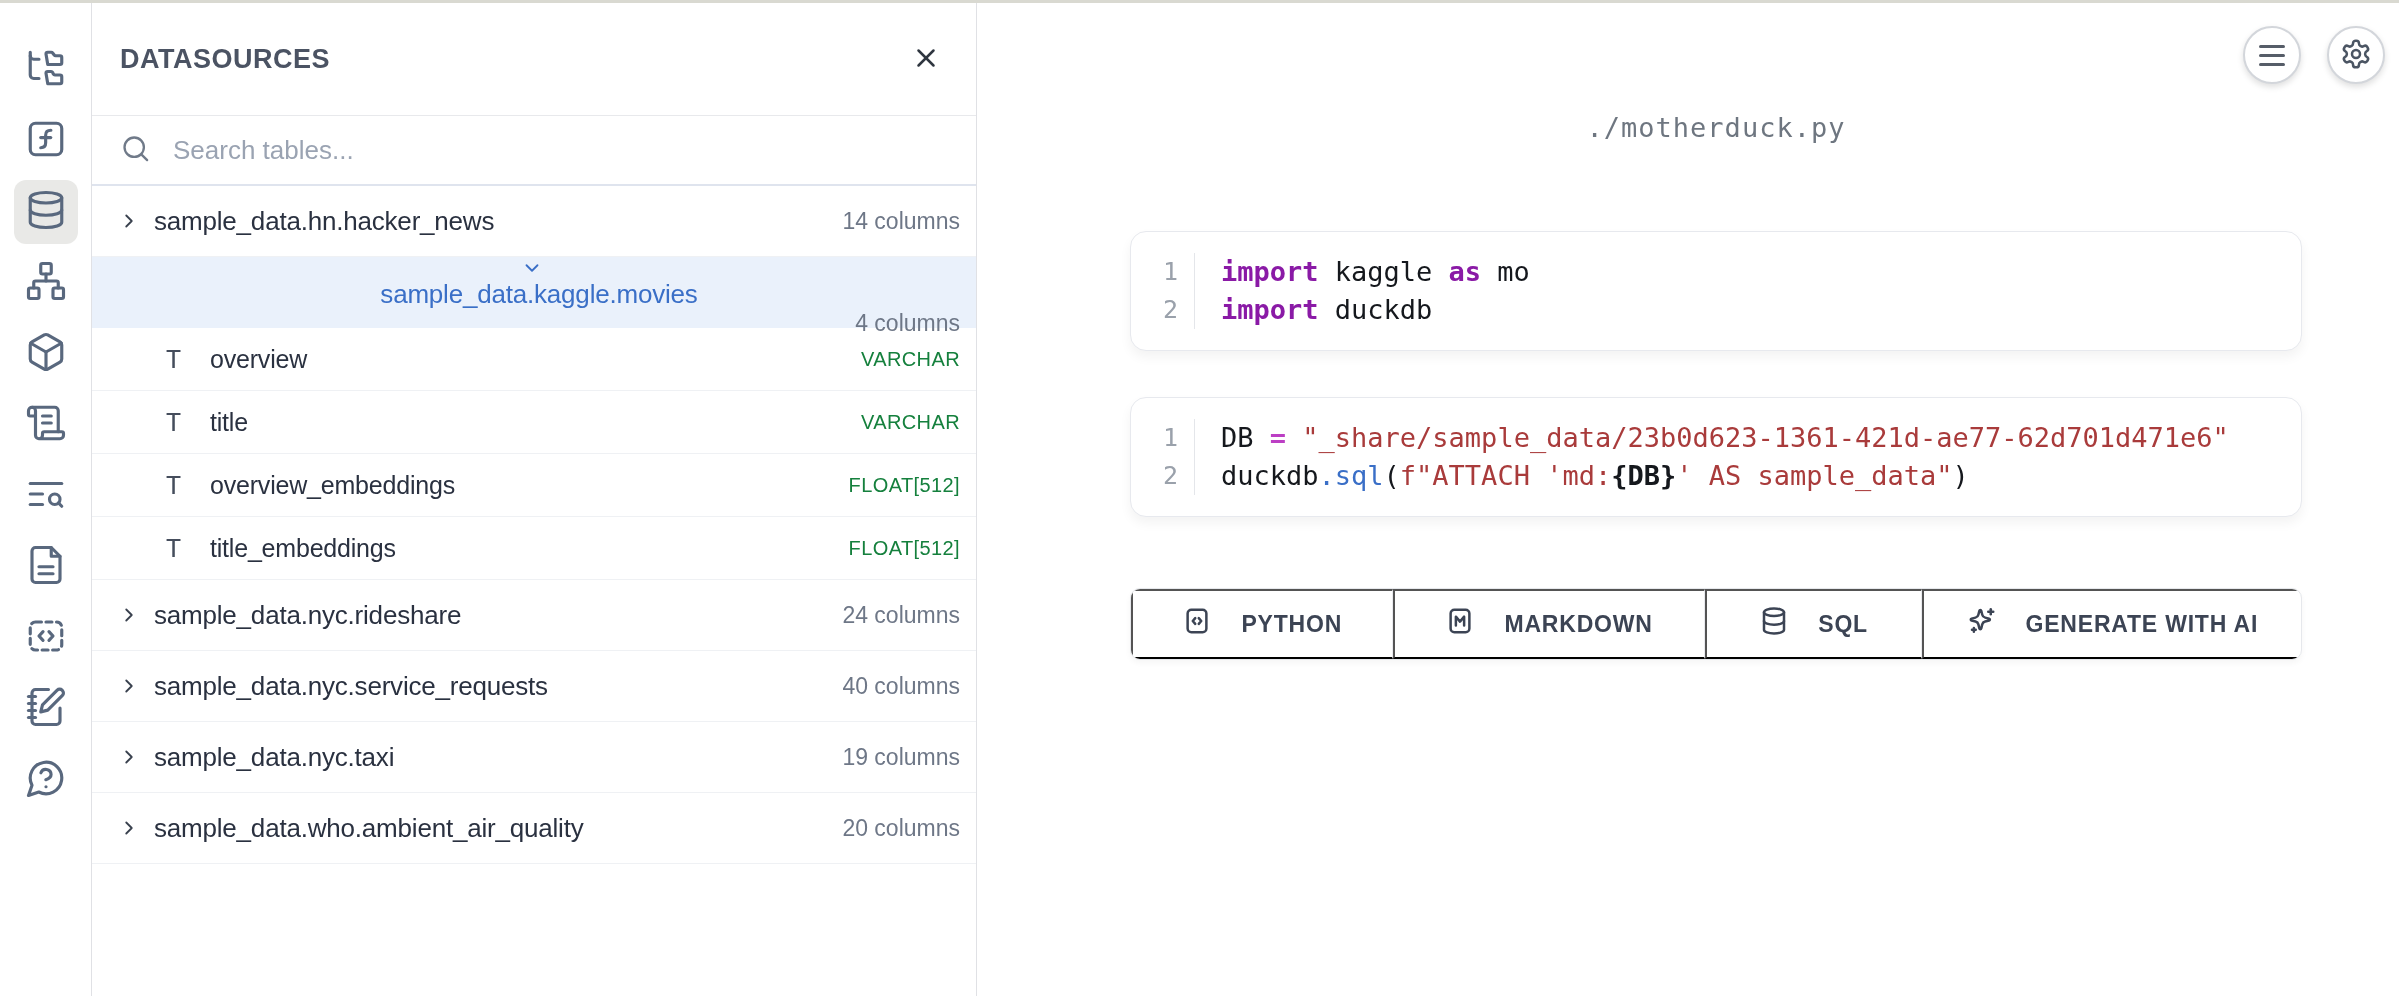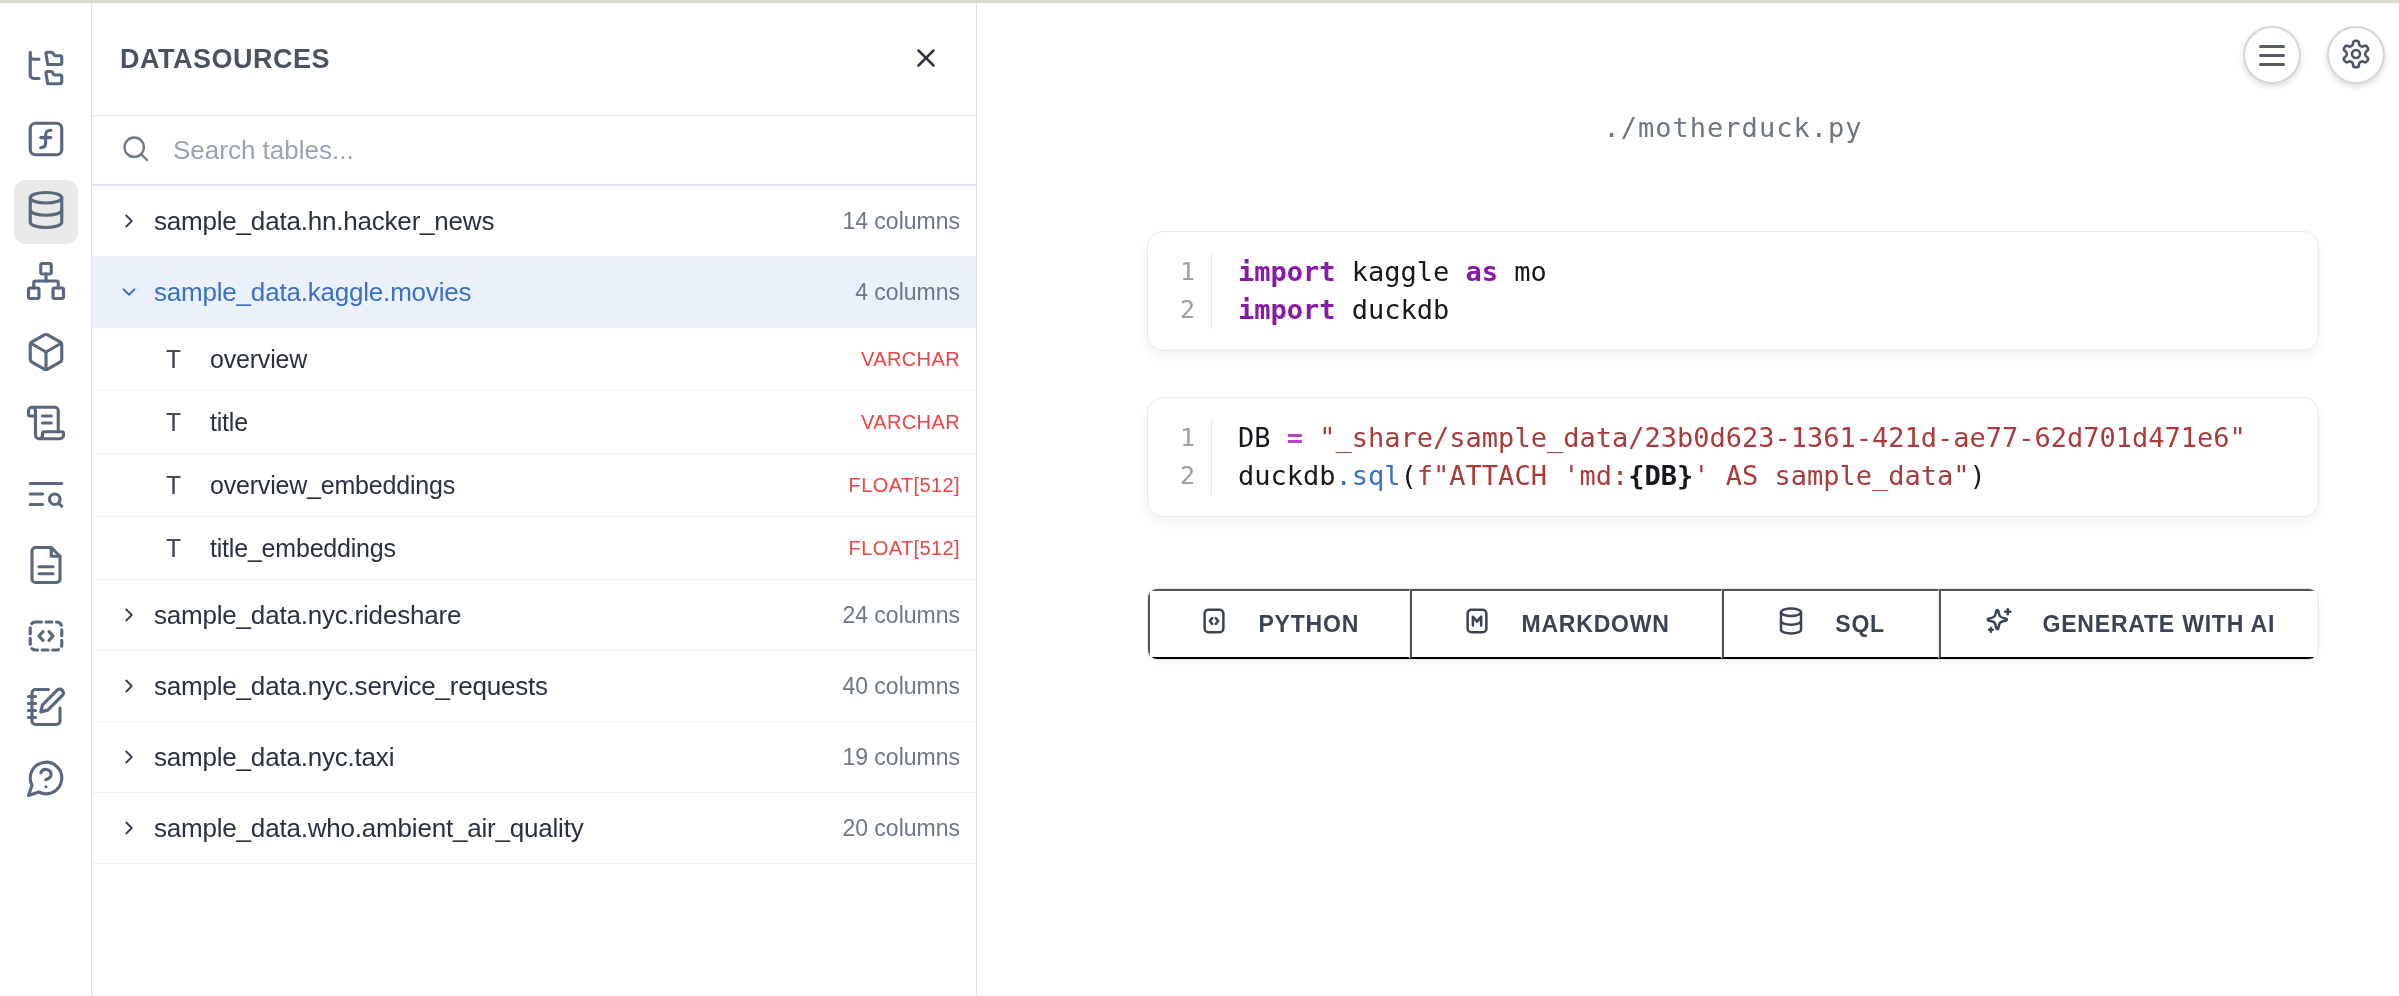--- a/index.html
+++ b/index.html
@@ -30,36 +30,36 @@
   .search-row input { border:none; outline:none; flex:1; font-size:26px; color:#2a3140;
                       font-family:"Liberation Sans", sans-serif; background:transparent; }
   .search-row input::placeholder { color:#9aa3b2; }
 
   .table-list { flex:1; overflow:hidden; }
   .row { display:flex; align-items:center; padding:0 16px 0 26px; border-bottom:1px solid #eff1f4; cursor:pointer; }
   .table-row { height:71px; font-size:26px; }
   .table-row .chev { width:36px; display:flex; align-items:center; color:#39414e; flex:0 0 auto; }
   .tname { color:#2a3140; letter-spacing:-0.2px; }
   .tcount { margin-left:auto; color:#6e7787; font-size:23px; }
-  .table-row.selected { background:#eaf1fb; border-bottom-color:#eaf1fb; }
+  .table-row.selected { background:#eaf1fb; border-bottom-color:#eaf1fb;flex-direction:column; }
   .table-row.selected .tname, .table-row.selected .chev { color:#3a6fc7; }
   .col-row { height:63px; font-size:25px; padding-left:74px; }
   .ticon { width:44px; color:#454d5c; font-family:"DejaVu Sans Mono", monospace; font-size:25px; flex:0 0 auto; }
-  .ctype { margin-left:auto; color:#ef4444; font-size:20px; letter-spacing:0.4px; }
+  .ctype { margin-left:auto; color:#15803d; font-size:20px; letter-spacing:0.4px; }
 
   
   .main { flex:1; position:relative; background:#fff; }
   .controls { position:absolute; top:26px; right:14px; display:flex; gap:26px; }
   .circle-btn { width:58px; height:58px; border-radius:50%; border:2px solid #d3d6db; background:#fff;
                 display:flex; align-items:center; justify-content:center; color:#4b5563;
                 box-shadow:0 3px 6px rgba(0,0,0,0.13); cursor:pointer; }
   .hamburger { display:flex; flex-direction:column; gap:6px; }
   .hamburger span { display:block; width:26px; height:3px; background:#565d68; border-radius:2px; }
 
-  .notebook { position:absolute; left:170px; top:0; width:1172px; }
+  .notebook { position:absolute; left:153px; top:0; width:1172px; }
   .filename { margin-top:112px; text-align:center; font-family:"DejaVu Sans Mono", monospace;
               font-size:27px; color:#6e7680; letter-spacing:1px; }
   .cell { background:#fff; border:1.5px solid #e7e9ee; border-radius:16px;
           box-shadow:0 6px 12px rgba(0,0,0,0.05); display:flex; padding:21px 0; }
   .cell-1 { margin-top:88px; }
   .cell-2 { margin-top:46px; }
   .gutter { width:64px; padding-right:16px; border-right:1.5px solid #e4e6ea; display:flex;
             flex-direction:column; align-items:flex-end; font-family:"DejaVu Sans Mono", monospace;
             font-size:25px; color:#9aa1ab; line-height:38px; flex:0 0 auto; }
   .code { padding-left:26px; font-family:"DejaVu Sans Mono", monospace; font-size:27px;

